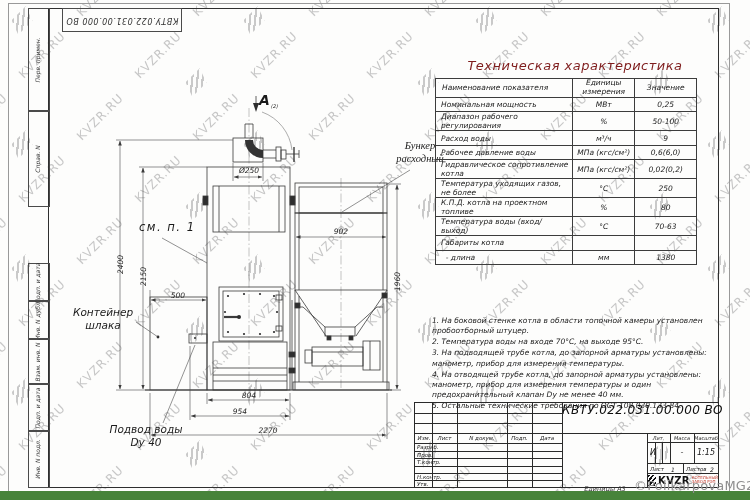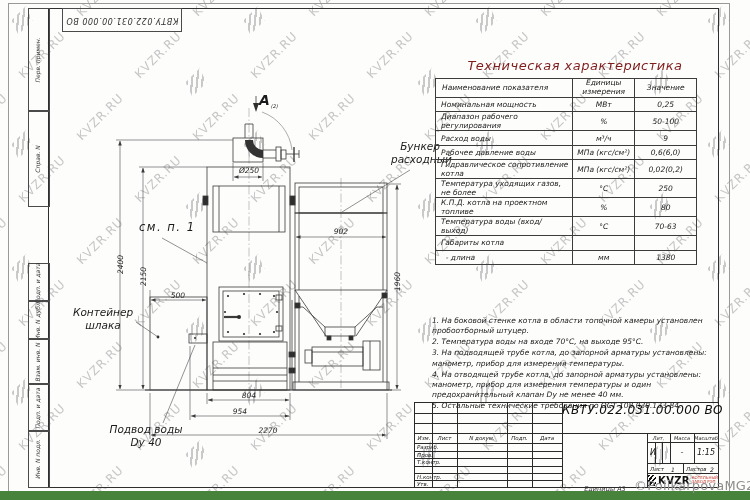--- a/index.html
+++ b/index.html
@@ -332,21 +332,21 @@
       <line x1="410" y1="170" x2="342" y2="212"></line>
       <line x1="162" y1="238" x2="207" y2="263"></line>
       <line x1="136" y1="322" x2="158" y2="337"></line>
       <line x1="163" y1="423" x2="195" y2="345"></line>
     </g>
   </svg>
 
   <div class="dl" id="label-view-a" style="left:259px;top:92px;">A</div>
   <div class="dl" id="label-view-sub" style="left:271px;top:103px;">(2)</div>
 
-  <div class="dl" style="left:391px;top:140px;width:58px;">
+  <div class="dl" style="left:391px;top:140px;width:58px;font-family:Liberation Serif, serif;">
     <div>Бункер</div>
     <div>расходный</div>
   </div>
   <div class="dl" id="label-see-note" style="left:139px;top:221px;">см. п. 1</div>
   <div class="dl" style="left:66px;top:306px;width:74px;">
     <div>Контейнер</div>
     <div>шлака</div>
   </div>
   <div class="dl" style="left:98px;top:423px;width:96px;">
     <div>Подвод воды</div>

